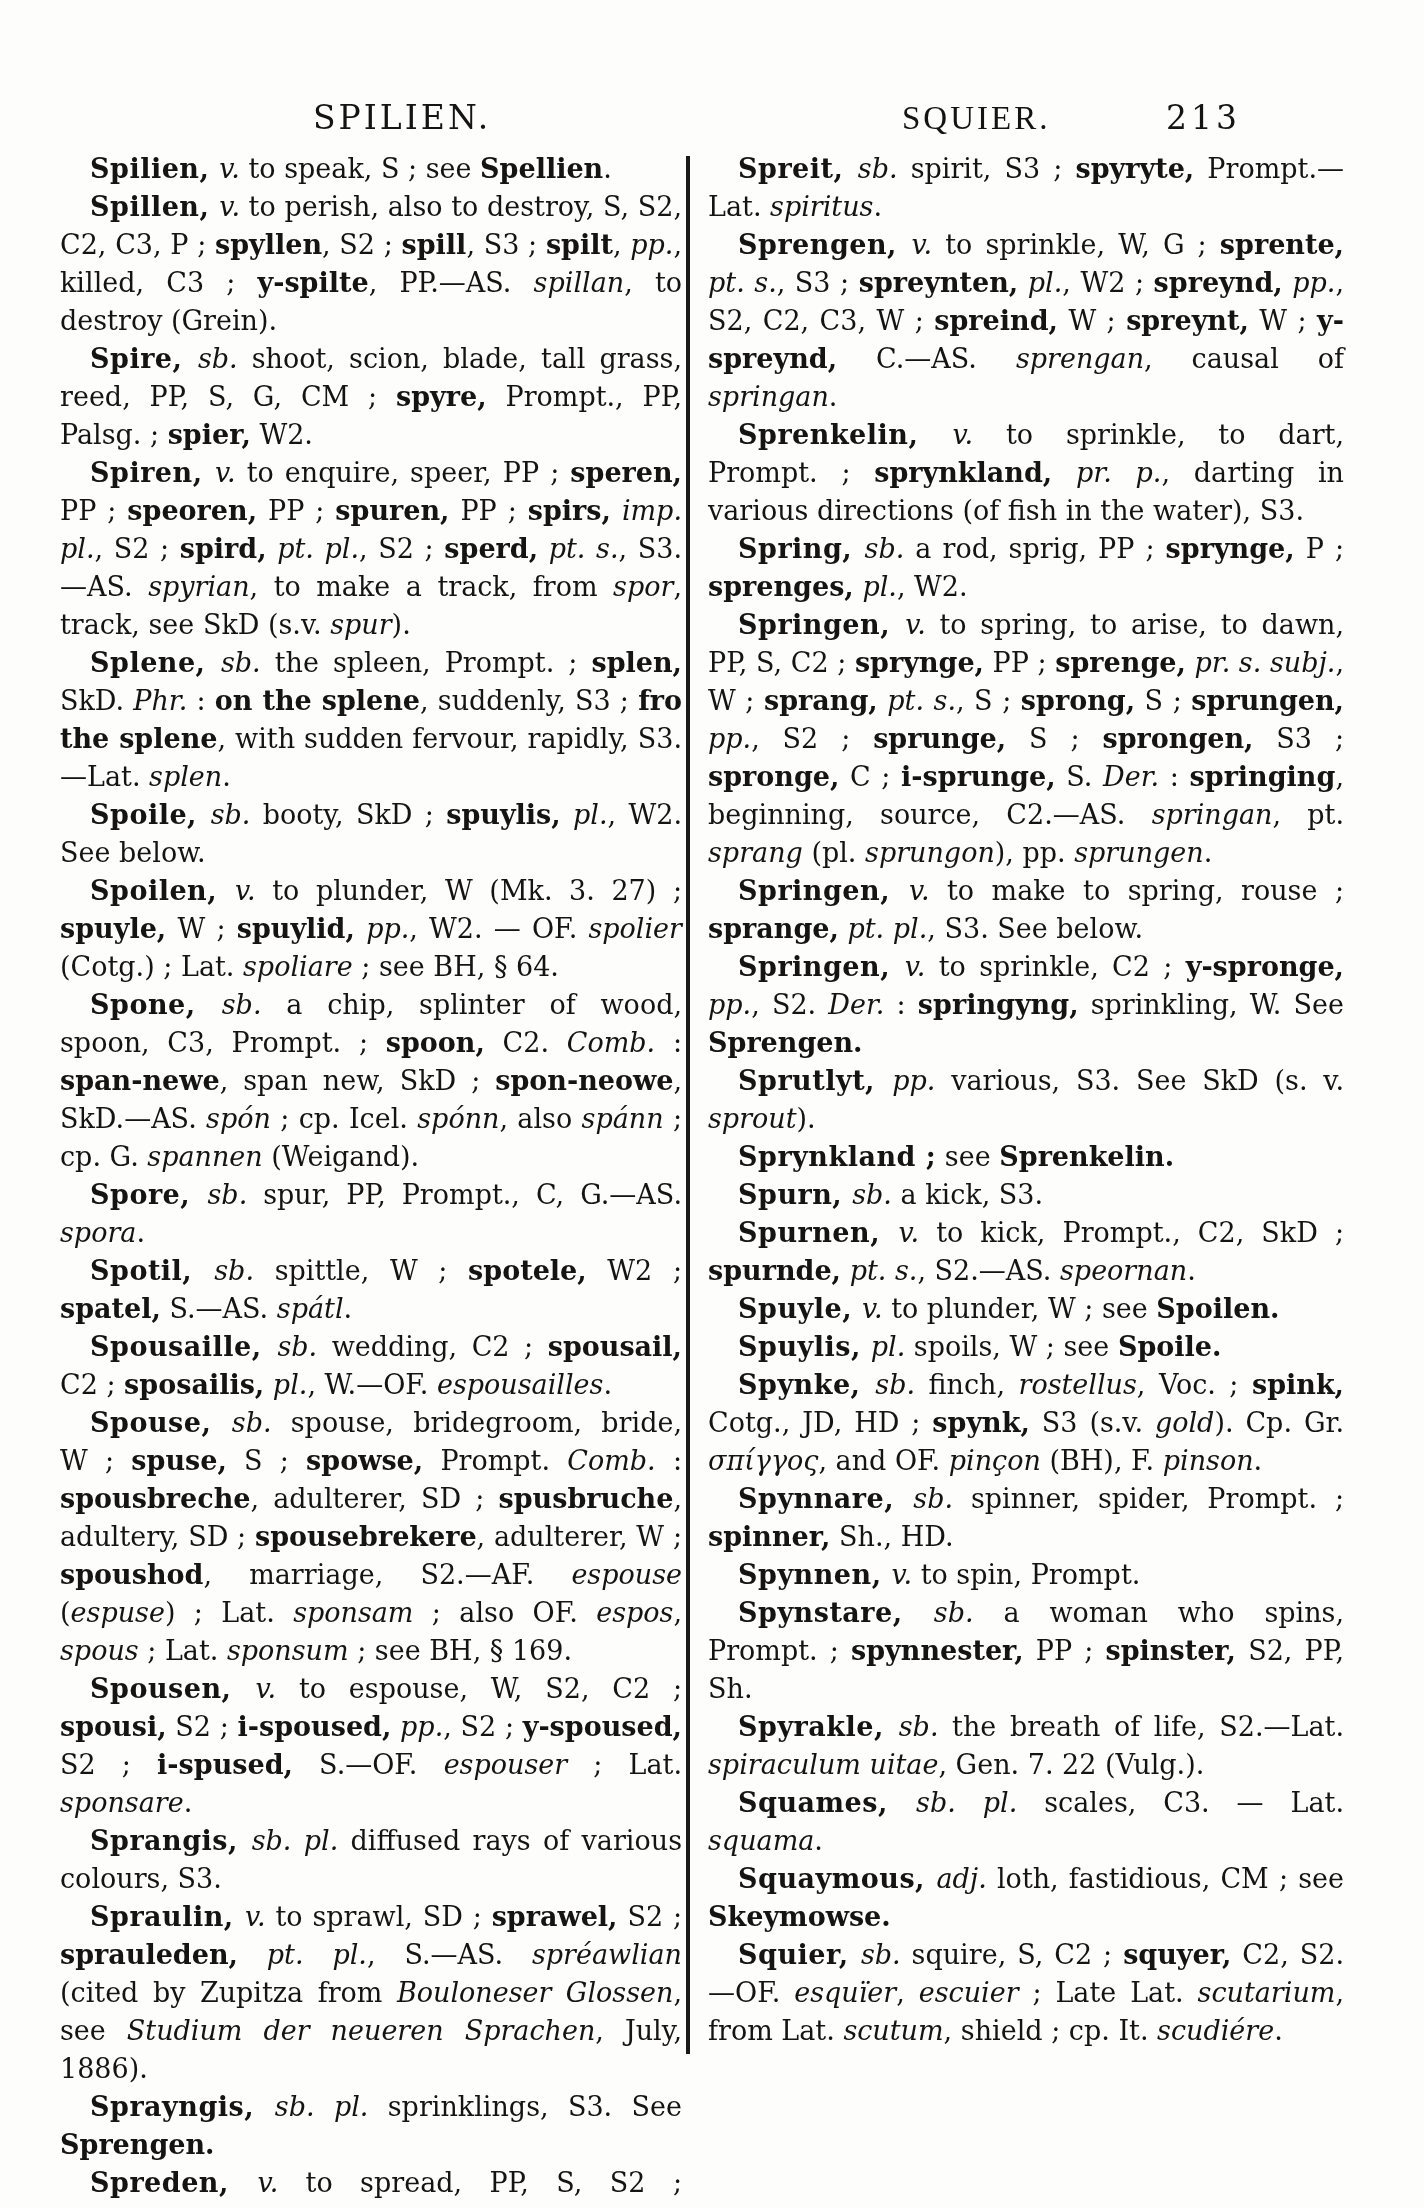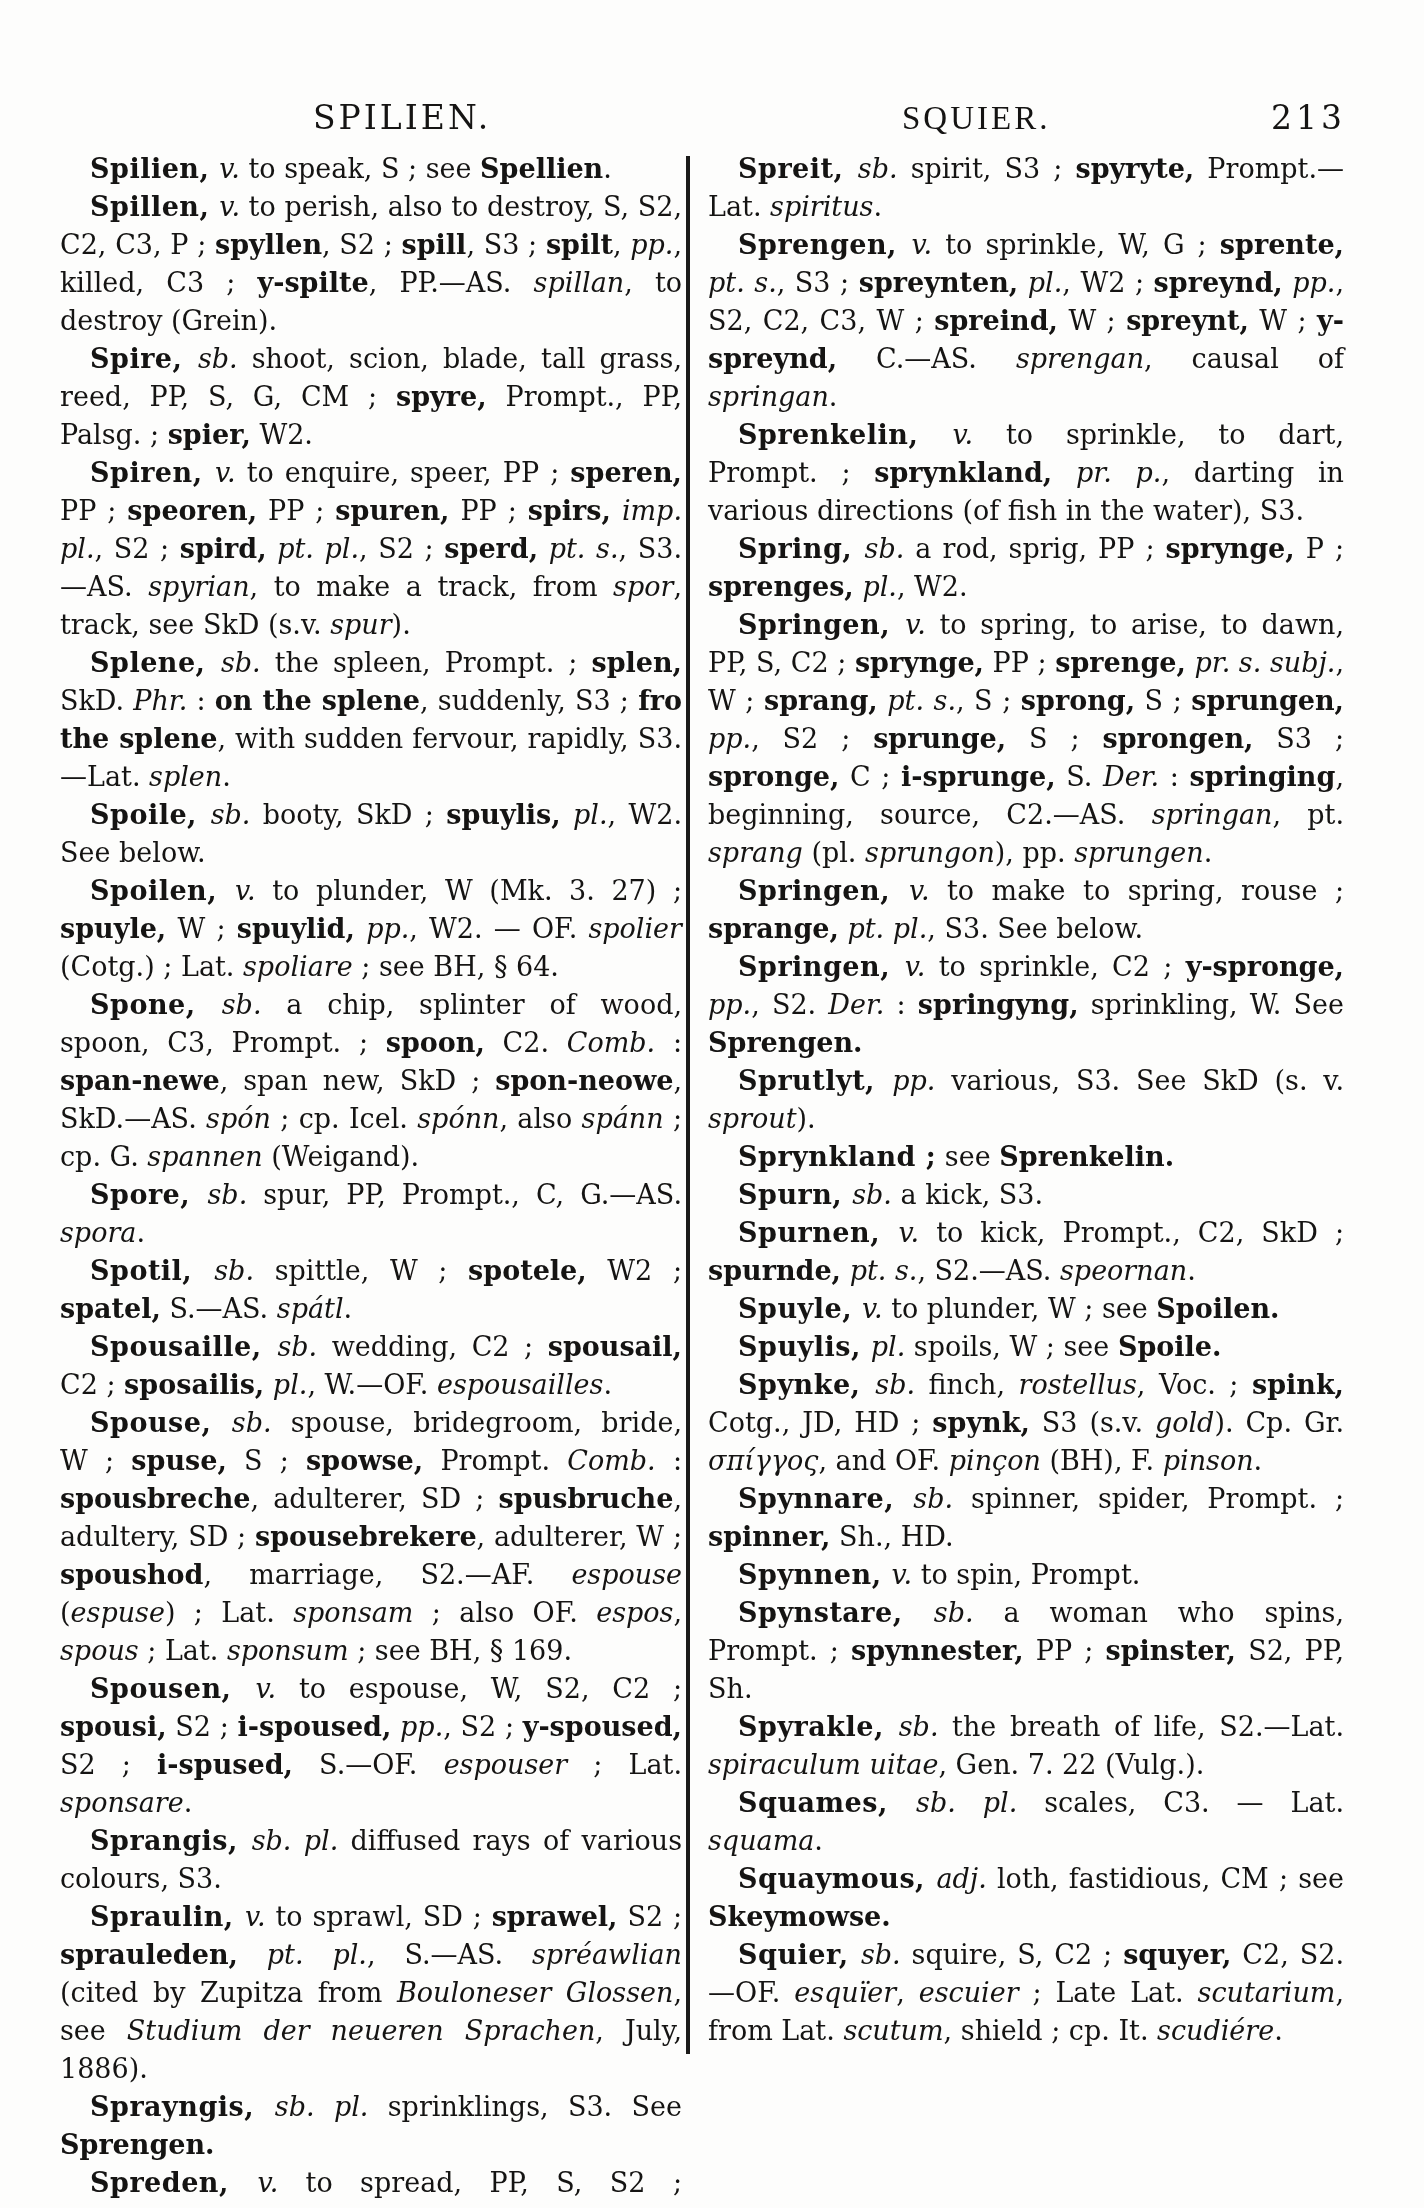--- a/index.html
+++ b/index.html
@@ -19,21 +19,21 @@
   .running-head-left, .running-head-right, .page-number {
     position: absolute;
     top: 100px;
     font-size: 33px;
     line-height: 36px;
     letter-spacing: 3px;
     white-space: nowrap;
   }
   .running-head-left { left: 279px; margin-left: 34px; }
   .running-head-right { left: 902px; font-family: Liberation Serif, serif; }
-  .page-number { left: 1271px; letter-spacing: 4px; text-align: right; }
+  .page-number { left: 1166px; letter-spacing: 4px; text-align: right; }
 
   .column-rule {
     position: absolute;
     left: 686px;
     top: 156px;
     width: 4px;
     height: 1898px;
     background: #1b1a19;
   }
 

